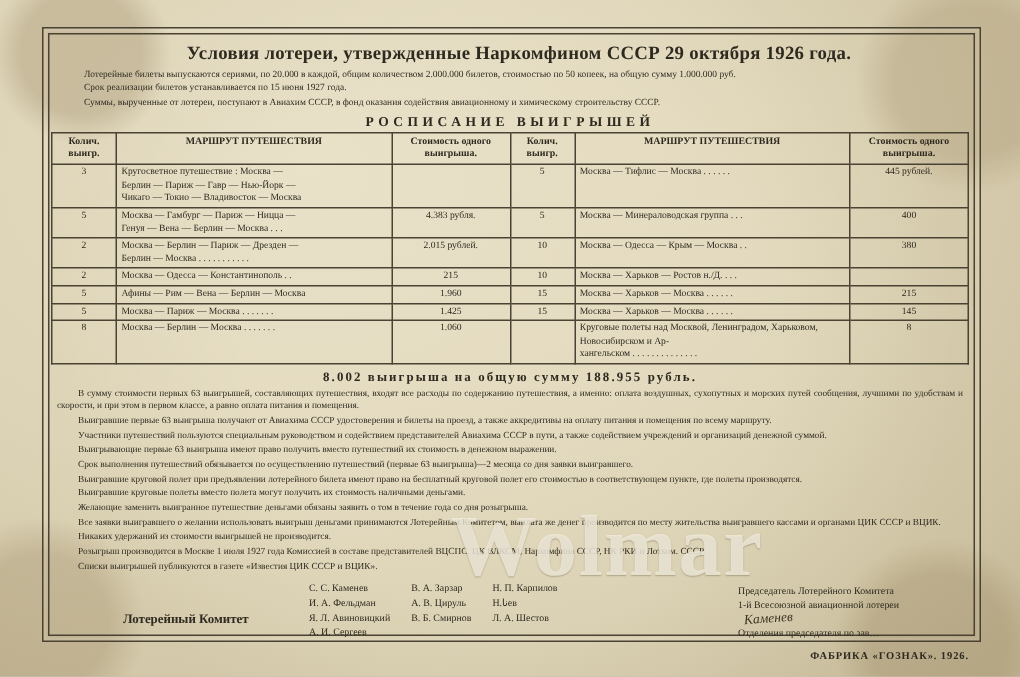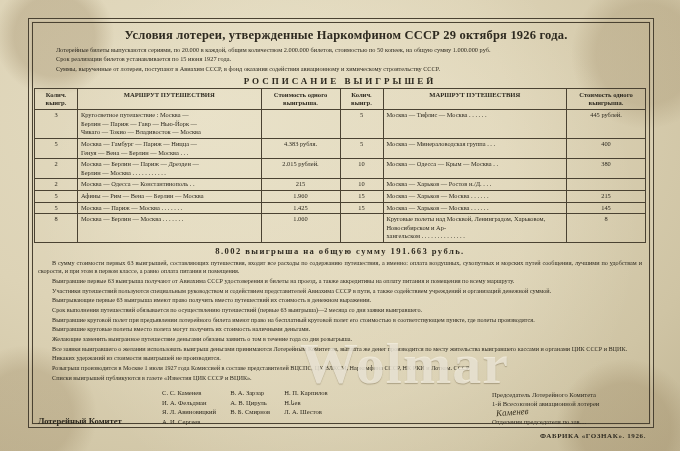--- a/index.html
+++ b/index.html
@@ -64,21 +64,21 @@
   td.sum{line-height:8.6px;white-space:nowrap;}
   .totals{
     text-align:center;font-size:8.6px;font-weight:bold;letter-spacing:1.4px;
     margin:3px 0 3px 0;
   }
   .body-text{font-size:6.2px;line-height:8.2px;text-align:justify;padding:0 4px;}
   .body-text p{margin:0 0 1.5px 0;text-indent:14px;}
   .signatures{
     position:relative;margin-top:6px;font-size:7px;padding:0 4px;
   }
-  .sig-row{display:flex;align-items:flex-end;gap:6px;}
+  .sig-row{display:flex;align-items:center;gap:6px;margin-left:44px;}
   .sig-label{
     font-weight:bold;font-size:8.6px;white-space:nowrap;padding-top:8px;width:118px;
   }
   .sig-cols{display:flex;gap:14px;flex:1;}
   .sig-col{font-size:6.6px;line-height:9.6px;}
   .sig-right{width:150px;font-size:6.6px;line-height:9px;text-align:left;padding-top:2px;}
   .sig-sign{
     font-family:"Liberation Serif", serif;font-style:italic;font-size:9px;
     color:#3a3322;transform:rotate(-4deg);display:inline-block;margin-left:4px;
   }
@@ -183,21 +183,21 @@
           <td class="route" style="white-space:pre-line">Москва — Берлин — Москва . . . . . . .</td>
           <td class="sum">1.060</td>
           <td class="qty"></td>
           <td class="route" style="white-space:pre-line">Круговые полеты над Москвой, Ленинградом, Харьковом, Новосибирском и Ар-
 хангельском . . . . . . . . . . . . . .</td>
           <td class="sum">8</td>
         </tr>
       </tbody>
     </table>
 
-    <div class="totals">8.002 выигрыша на общую сумму 191.663 рубль.</div>
+    <div class="totals">8.002 выигрыша на общую сумму 188.955 рубль.</div>
 
     <div class="body-text">
       <p>В сумму стоимости первых 63 выигрышей, составляющих путешествия, входят все расходы по содержанию путешествия, а именно: оплата воздушных, сухопутных и морских путей сообщения, лучшими по удобствам и скорости, и при этом в первом классе, а равно оплата питания и помещения.</p>
       <p>Выигравшие первые 63 выигрыша получают от Авиахима СССР удостоверения и билеты на проезд, а также аккредитивы на оплату питания и помещения по всему маршруту.</p>
       <p>Участники путешествий пользуются специальным руководством и содействием представителей Авиахима СССР в пути, а также содействием учреждений и организаций денежной суммой.</p>
       <p>Выигрывающие первые 63 выигрыша имеют право получить вместо путешествий их стоимость в денежном выражении.</p>
       <p>Срок выполнения путешествий обязывается по осуществлению путешествий (первые 63 выигрыша)—2 месяца со дня заявки выигравшего.</p>
       <p>Выигравшие круговой полет при предъявлении лотерейного билета имеют право на бесплатный круговой полет его стоимостью в соответствующем пункте, где полеты производятся.</p>
       <p>Выигравшие круговые полеты вместо полета могут получить их стоимость наличными деньгами.</p>
       <p>Желающие заменить выигранное путешествие деньгами обязаны заявить о том в течение года со дня розыгрыша.</p>

